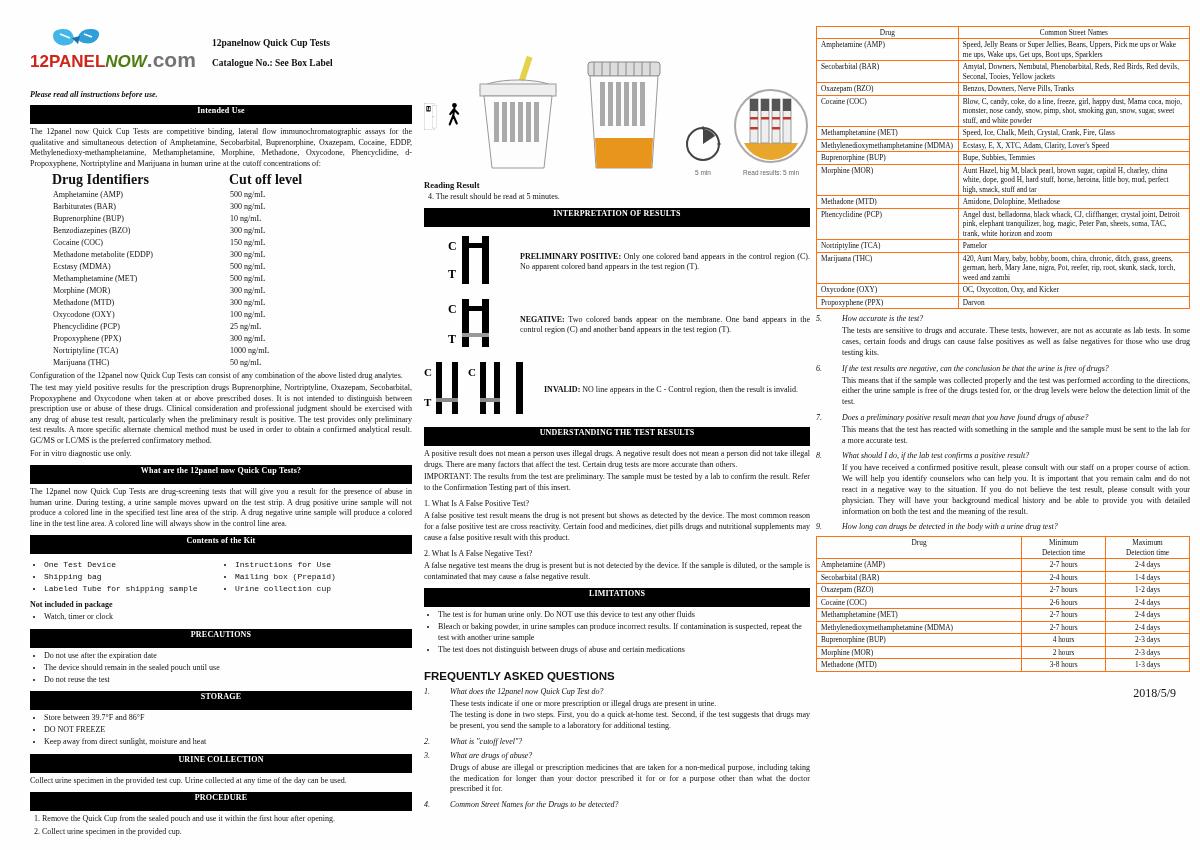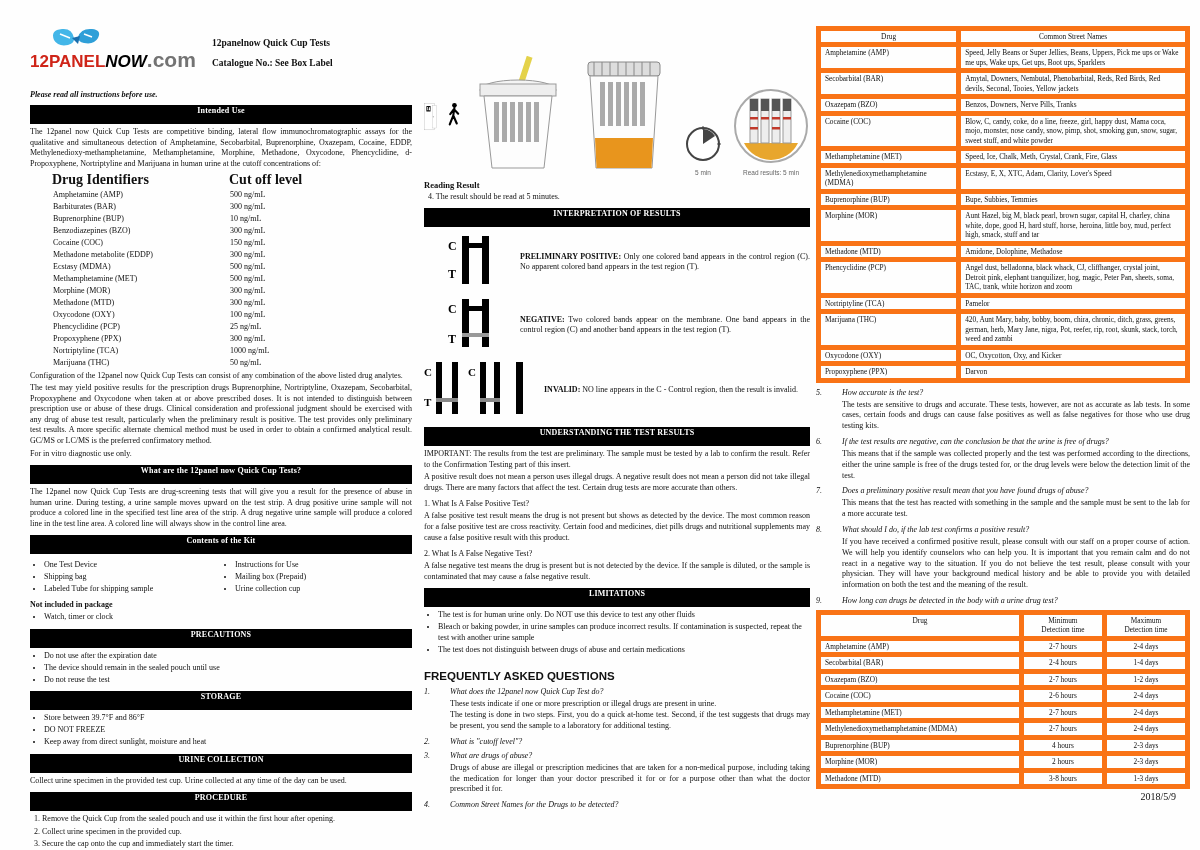--- a/index.html
+++ b/index.html
@@ -18,33 +18,33 @@
   .bold{font-weight:bold;}
   ul.b{margin:2px 0;padding-left:14px;font-size:8px;line-height:1.35;}
   ul.b li{margin:1px 0;}
 
   
   .hdr{display:flex;gap:14px;align-items:flex-start;}
   .logo-wrap{position:relative;width:168px;height:58px;}
   .butterfly{position:absolute;left:18px;top:0;}
   .logo-text{position:absolute;left:0;top:22px;font-family:"Liberation Sans",sans-serif;
              font-weight:bold;font-size:17px;color:#cf2418;white-space:nowrap;}
-  .logo-text .now{color:#000000;font-style:italic;}
+  .logo-text .now{color:#4d7c0f;font-style:italic;}
   .logo-text .com{color:#737373;font-size:21px;}
   .hdr-titles{padding-top:12px;}
   .hdr-title{font-weight:bold;font-size:9.5px;margin-bottom:10px;}
   .hdr-note{font-weight:bold;font-style:italic;font-size:8px;margin-top:6px;}
 
   
   table.cutoff{font-size:8px;margin:2px 0 2px 22px;border-collapse:collapse;}
   table.cutoff th{text-align:left;font-size:14px;padding:0;}
   table.cutoff td,table.cutoff th{vertical-align:top;line-height:1.25;}
   table.cutoff td:first-child,table.cutoff th:first-child{width:175px;}
 
-  .contents-cols{display:flex;gap:0;}
+  .contents-cols{display:flex;gap:0;font-family:Liberation Mono, monospace;}
   .contents-cols ul{flex:1;}
 
   .step{font-size:8px;line-height:1.35;padding-left:14px;text-indent:-10px;margin:1.5px 0;}
 
   
   .illus{display:flex;align-items:flex-end;gap:8px;height:150px;margin-bottom:4px;}
   .illus .cap{font-size:6.5px;color:#666;text-align:center;font-family:"Liberation Sans",sans-serif;}
   .reading-title{font-weight:bold;font-size:8.5px;margin-top:2px;}
 
   
@@ -55,26 +55,26 @@
 
   .q{font-size:8px;margin:6px 0 3px;font-weight:bold;}
   .faq-h{font-family:"Liberation Sans",sans-serif;font-weight:bold;font-size:11.5px;margin:15px 0 4px;}
   .faq-item{margin:5px 0;}
   .faq-q{display:flex;font-size:8px;font-style:italic;margin-bottom:3px;}
   .faq-num{flex:0 0 26px;}
   .faq-a{font-size:8px;line-height:1.35;text-align:justify;margin-left:26px;}
 
   
   table.grid{border-collapse:collapse;width:100%;font-size:7.3px;line-height:1.3;}
-  table.grid th,table.grid td{border:5px solid #f97316;padding:1px 4px;vertical-align:top;text-align:left;}
+  table.grid th,table.grid td{border:1px solid #f97316;padding:1px 4px;vertical-align:top;text-align:left;}
   table.grid th{text-align:center;font-weight:normal;}
   table.det{margin-top:4px;}
   table.det th,table.det td{text-align:center;}
   table.det td:first-child{text-align:left;}
-  .date{font-size:10px;text-align:right;margin-top:2px;padding-right:14px;}
+  .date{font-size:12px;text-align:right;margin-top:14px;padding-right:14px;}
 </style>
 </head>
 <body>
 
 <div class="page">
 
   <div class="col" id="col-left">
 
     <div class="hdr">
       <div class="logo-wrap">
@@ -207,21 +207,20 @@
         <li>Keep away from direct sunlight, moisture and heat</li>
       </ul>
 
     <div class="bar">URINE COLLECTION</div>
     <div class="p">Collect urine specimen in the provided test cup. Urine collected at any time of the day can be used.</div>
 
     <div class="bar">PROCEDURE</div>
     <div>
         <div class="step">1.  Remove the Quick Cup from the sealed pouch and use it within the first hour after opening.</div>
         <div class="step">2.  Collect urine specimen in the provided cup.</div>
-        <div class="step">3.  Secure the cap onto the cup and immediately start the timer.</div>
       </div>
   </div>
 
   <div class="col" id="col-mid">
 
     <div class="illus">
       <svg width="58" height="118" viewBox="0 0 58 118">
         <rect x="2" y="2" width="44" height="112" fill="#fff" stroke="#888"></rect>
         <rect x="36" y="10" width="16" height="96" fill="#fff" stroke="#999"></rect>
         <rect x="10" y="12" width="18" height="24" rx="2" fill="#111"></rect>
@@ -358,22 +357,22 @@
           <rect x="56" y="2" width="6" height="52" fill="#000"></rect>
           <rect x="70" y="2" width="6" height="52" fill="#000"></rect>
           <rect x="56" y="38" width="20" height="4" fill="#888"></rect>
           <rect x="92" y="2" width="7" height="52" fill="#000"></rect>
         </svg>
       </div>
       <div class="interp-text"><span class="lbl">INVALID:</span> <span>NO line appears in the C - Control region, then the result is invalid.</span></div>
     </div>
 
     <div class="bar">UNDERSTANDING THE TEST RESULTS</div>
+    <div class="p">A positive result does not mean a person uses illegal drugs. A negative result does not mean a person did not take illegal drugs. There are many factors that affect the test. Certain drug tests are more accurate than others.</div>
     <div class="p">IMPORTANT: The results from the test are preliminary. The sample must be tested by a lab to confirm the result. Refer to the Confirmation Testing part of this insert.</div>
-    <div class="p">A positive result does not mean a person uses illegal drugs. A negative result does not mean a person did not take illegal drugs. There are many factors that affect the test. Certain drug tests are more accurate than others.</div>
     <div class="q" style="font-weight:normal;">1.      What Is A False Positive Test?</div>
     <div class="p">A false positive test result means the drug is not present but shows as detected by the device. The most common reason for a false positive test are cross reactivity. Certain food and medicines, diet pills drugs and nutritional supplements may cause a false positive result with this product.</div>
     <div class="q" style="font-weight:normal;">2.      What Is A False Negative Test?</div>
     <div class="p">A false negative test means the drug is present but is not detected by the device. If the sample is diluted, or the sample is contaminated that may cause a false negative result.</div>
 
     <div class="bar">LIMITATIONS</div>
     <ul class="b">
         <li>The test is for human urine only. Do NOT use this device to test any other fluids</li>
         <li>Bleach or baking powder, in urine samples can produce incorrect results. If contamination is suspected, repeat the test with another urine sample</li>
         <li>The test does not distinguish between drugs of abuse and certain medications</li>

